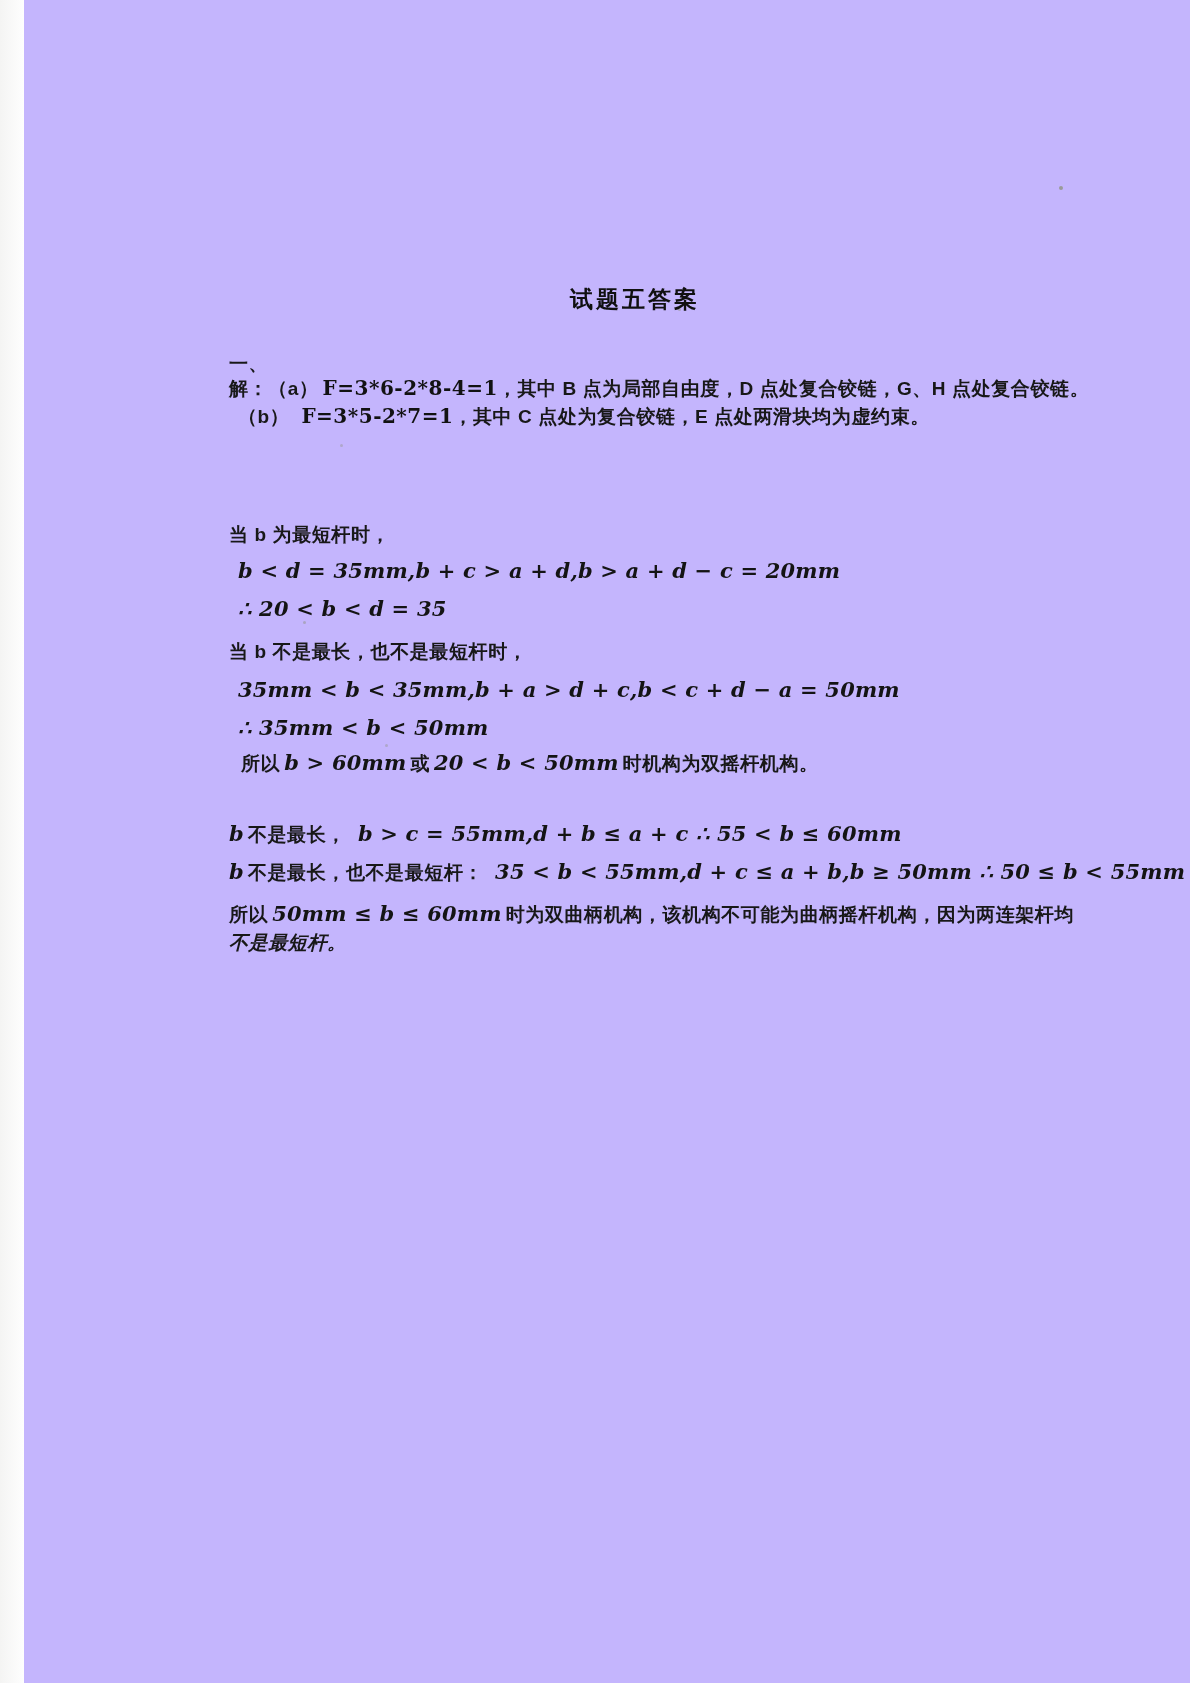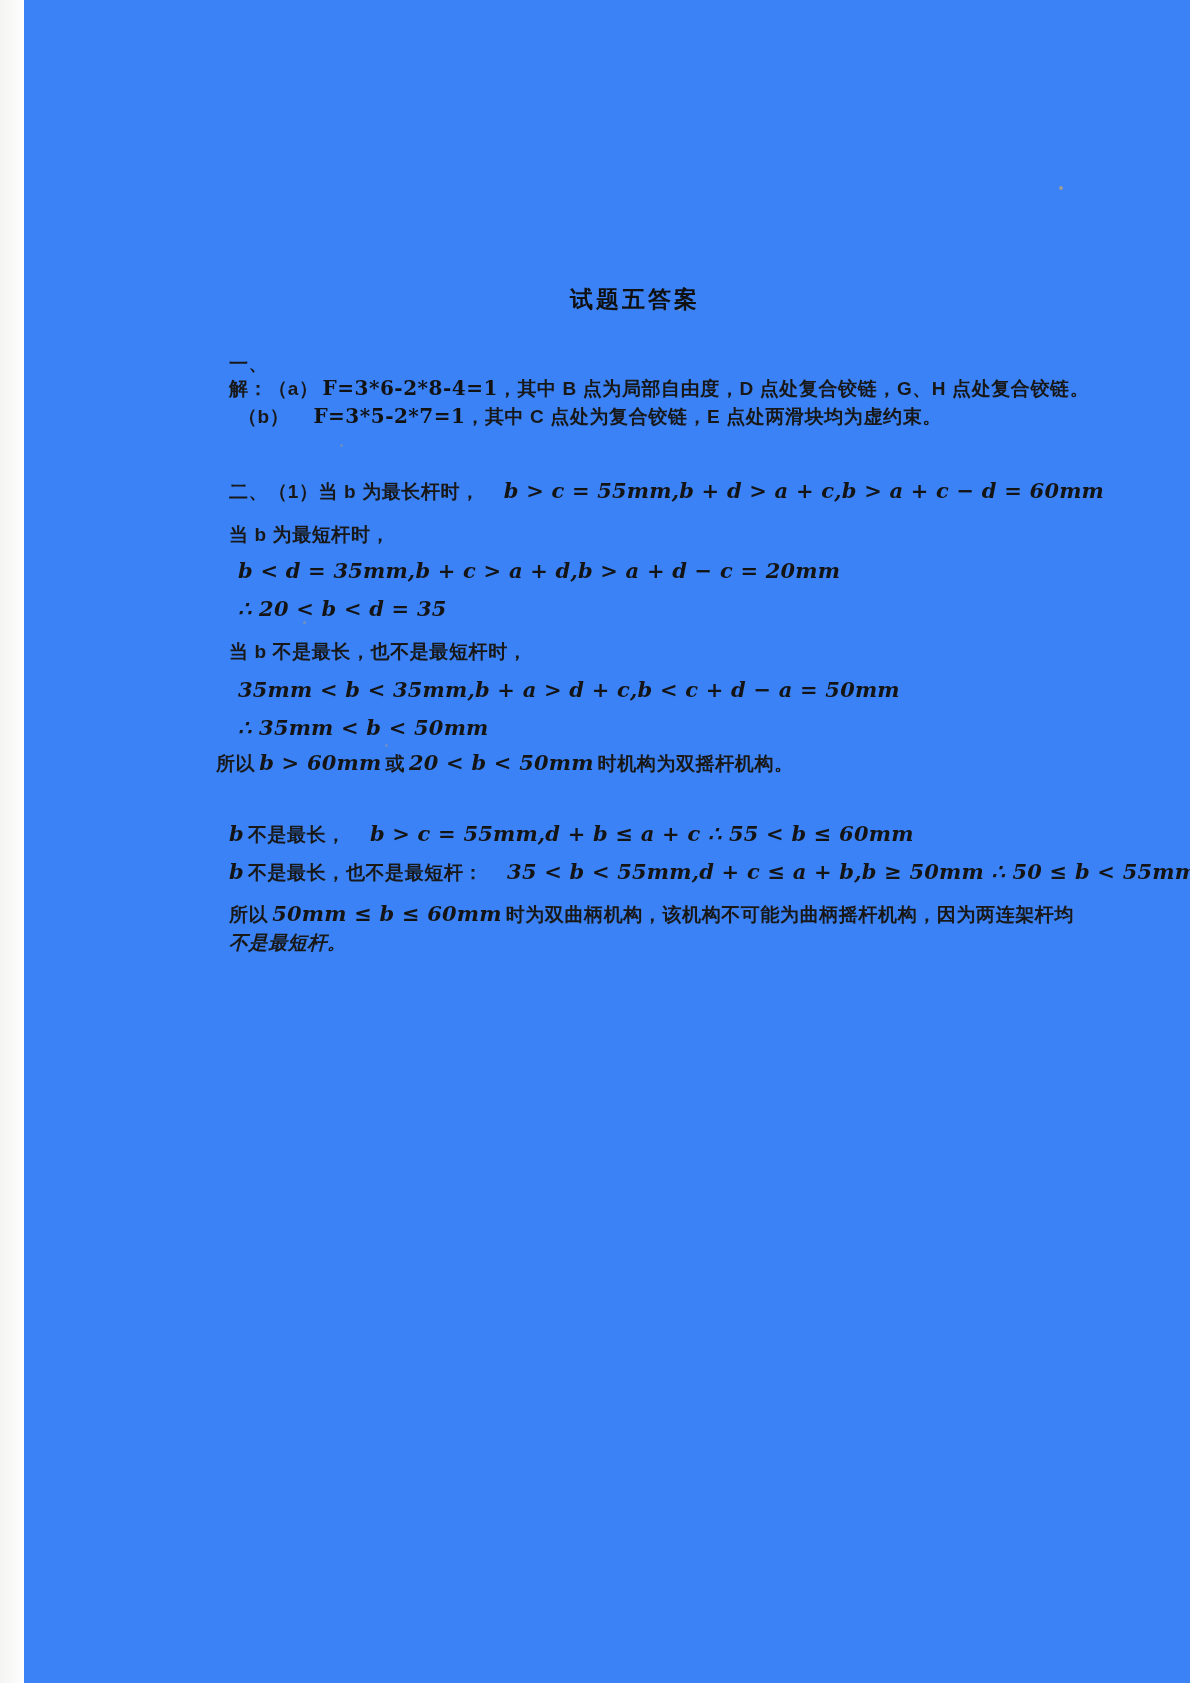--- a/index.html
+++ b/index.html
@@ -1,20 +1,20 @@
 <!DOCTYPE html>
 <html><head>
 <meta charset="utf-8">
 <style>
   html,body{margin:0;padding:0;background:#e8e8e8;}
   .page{
     position:relative;
     width:1190px;height:1683px;
     margin:0 auto;
-    background:#3b82f6;
+    background:#c4b5fd;
     overflow:hidden;
     font-family:"Liberation Sans",sans-serif;
     color:#161616;
   }
   .scan-edge{
     position:absolute;left:0;top:0;width:24px;height:100%;
     background:linear-gradient(to right,#f4f4f3,#fefefe);
   }
   .line{position:absolute;white-space:nowrap;line-height:1.25;}
   .cjk{
@@ -36,21 +36,21 @@
     color:#141414;
   }
   .math-upright{
     font-family:"DejaVu Serif",serif;
     font-style:normal;
     font-weight:700;
     font-size:20px;
     letter-spacing:0.5px;
     color:#121212;
   }
-  .seg-gap{margin-left:24px;}
+  .seg-gap{margin-left:12px;}
   .seg-gap-sm{margin-left:4px;}
   .speck{position:absolute;background:#9a9a9a;border-radius:50%;}
 </style>
 </head>
 <body>
 
 <div class="page">
   <div class="scan-edge"></div>
 
   <div class="speck" style="left:1059px;top:186px;width:4px;height:4px;"></div>
@@ -68,23 +68,20 @@
   </div>
 
   <div class="line" style="left:229px;top:376px;">
     <span class="cjk">解：（a）</span><span class="math-upright seg-gap-sm">F=3*6-2*8-4=1</span><span class="cjk">，其中 B 点为局部自由度，D 点处复合铰链，G、H 点处复合铰链。</span>
   </div>
 
   <div class="line" style="left:238px;top:404px;">
     <span class="cjk">（b）</span><span class="math-upright seg-gap">F=3*5-2*7=1</span><span class="cjk">，其中 C 点处为复合铰链，E 点处两滑块均为虚约束。</span>
   </div>
 
-  <div class="line" style="left:229px;top:478px;">
-    <span class="cjk">二、（1）当 b 为最长杆时，</span><span class="math seg-gap">b &gt; c = 55mm,b + d &gt; a + c,b &gt; a + c − d = 60mm</span>
-  </div>
 
   <div class="line" style="left:229px;top:523px;">
     <span class="cjk">当 b 为最短杆时，</span>
   </div>
 
   <div class="line" style="left:238px;top:558px;">
     <span class="math">b &lt; d = 35mm,b + c &gt; a + d,b &gt; a + d − c = 20mm</span>
   </div>
 
   <div class="line" style="left:238px;top:596px;">
@@ -96,21 +93,21 @@
   </div>
 
   <div class="line" style="left:238px;top:677px;">
     <span class="math">35mm &lt; b &lt; 35mm,b + a &gt; d + c,b &lt; c + d − a = 50mm</span>
   </div>
 
   <div class="line" style="left:238px;top:715px;">
     <span class="math">∴ 35mm &lt; b &lt; 50mm</span>
   </div>
 
-  <div class="line" style="left:216px;top:750px;">
+  <div class="line" style="left:241px;top:750px;">
     <span class="cjk">所以</span><span class="math seg-gap-sm">b &gt; 60mm</span><span class="cjk seg-gap-sm">或</span><span class="math seg-gap-sm">20 &lt; b &lt; 50mm</span><span class="cjk seg-gap-sm">时机构为双摇杆机构。</span>
   </div>
 
 
   <div class="line" style="left:229px;top:821px;">
     <span class="math">b</span><span class="cjk seg-gap-sm">不是最长，</span><span class="math seg-gap">b &gt; c = 55mm,d + b ≤ a + c ∴ 55 &lt; b ≤ 60mm</span>
   </div>
 
   <div class="line" style="left:229px;top:859px;">
     <span class="math">b</span><span class="cjk seg-gap-sm">不是最长，也不是最短杆：</span><span class="math seg-gap">35 &lt; b &lt; 55mm,d + c ≤ a + b,b ≥ 50mm ∴ 50 ≤ b &lt; 55mm</span>

